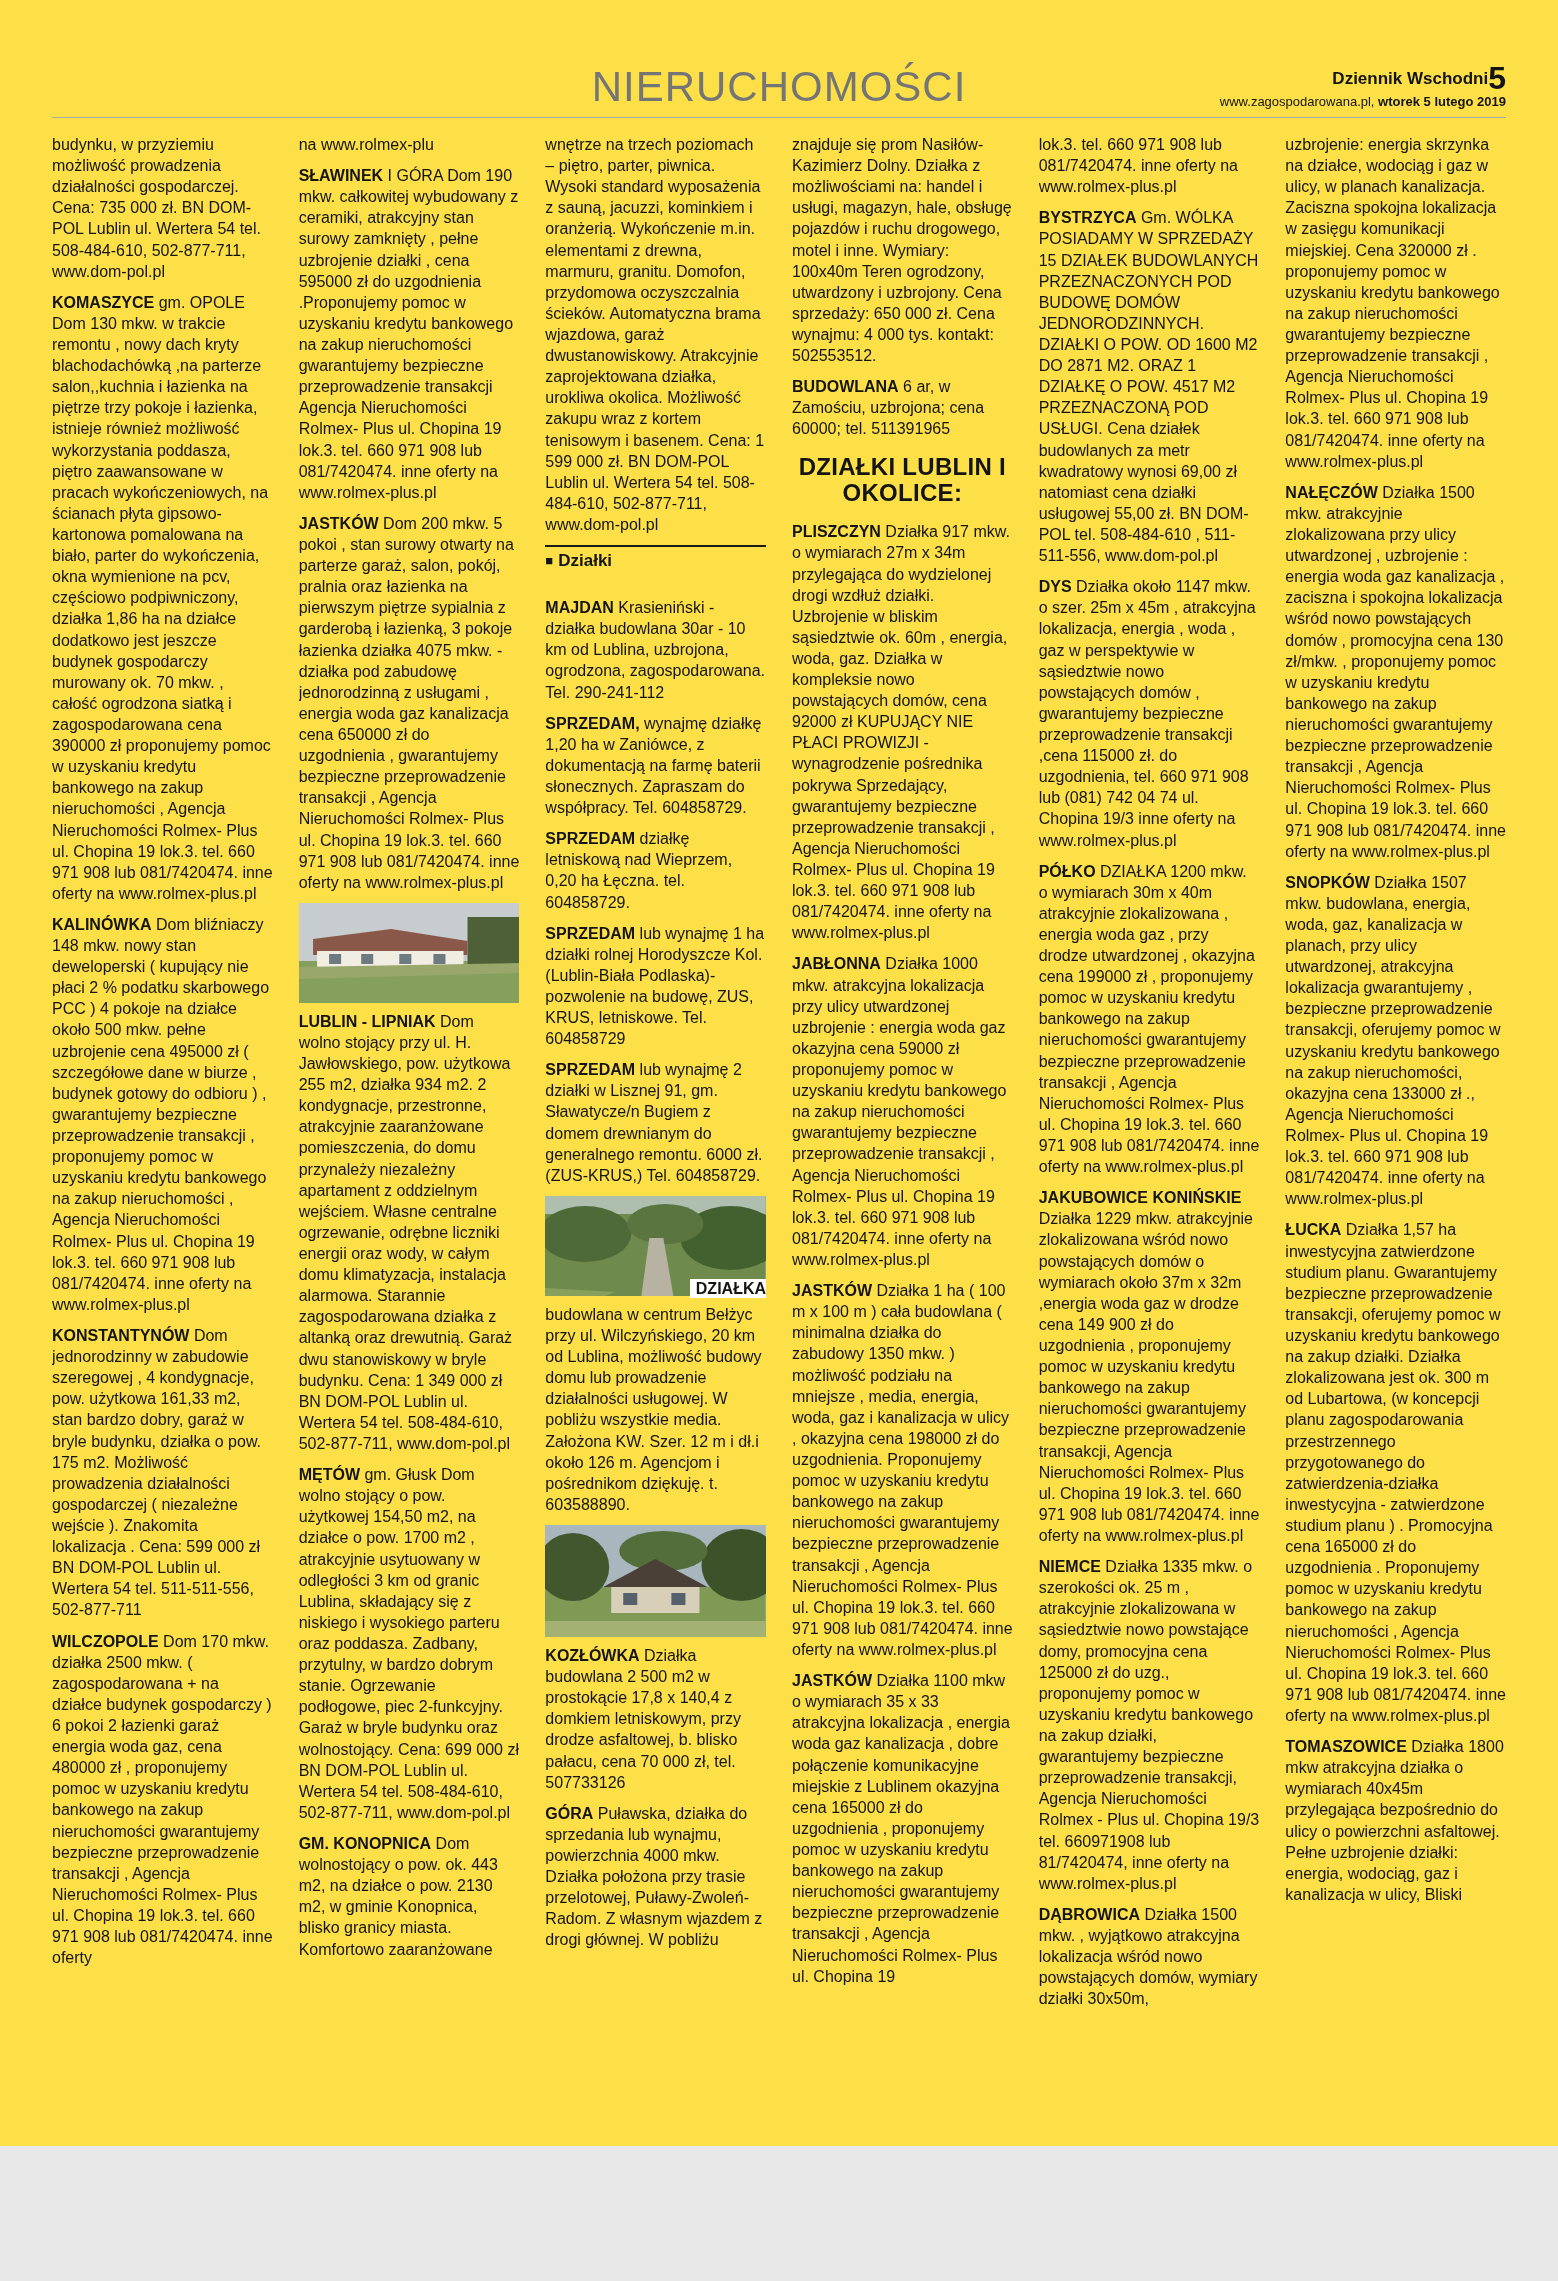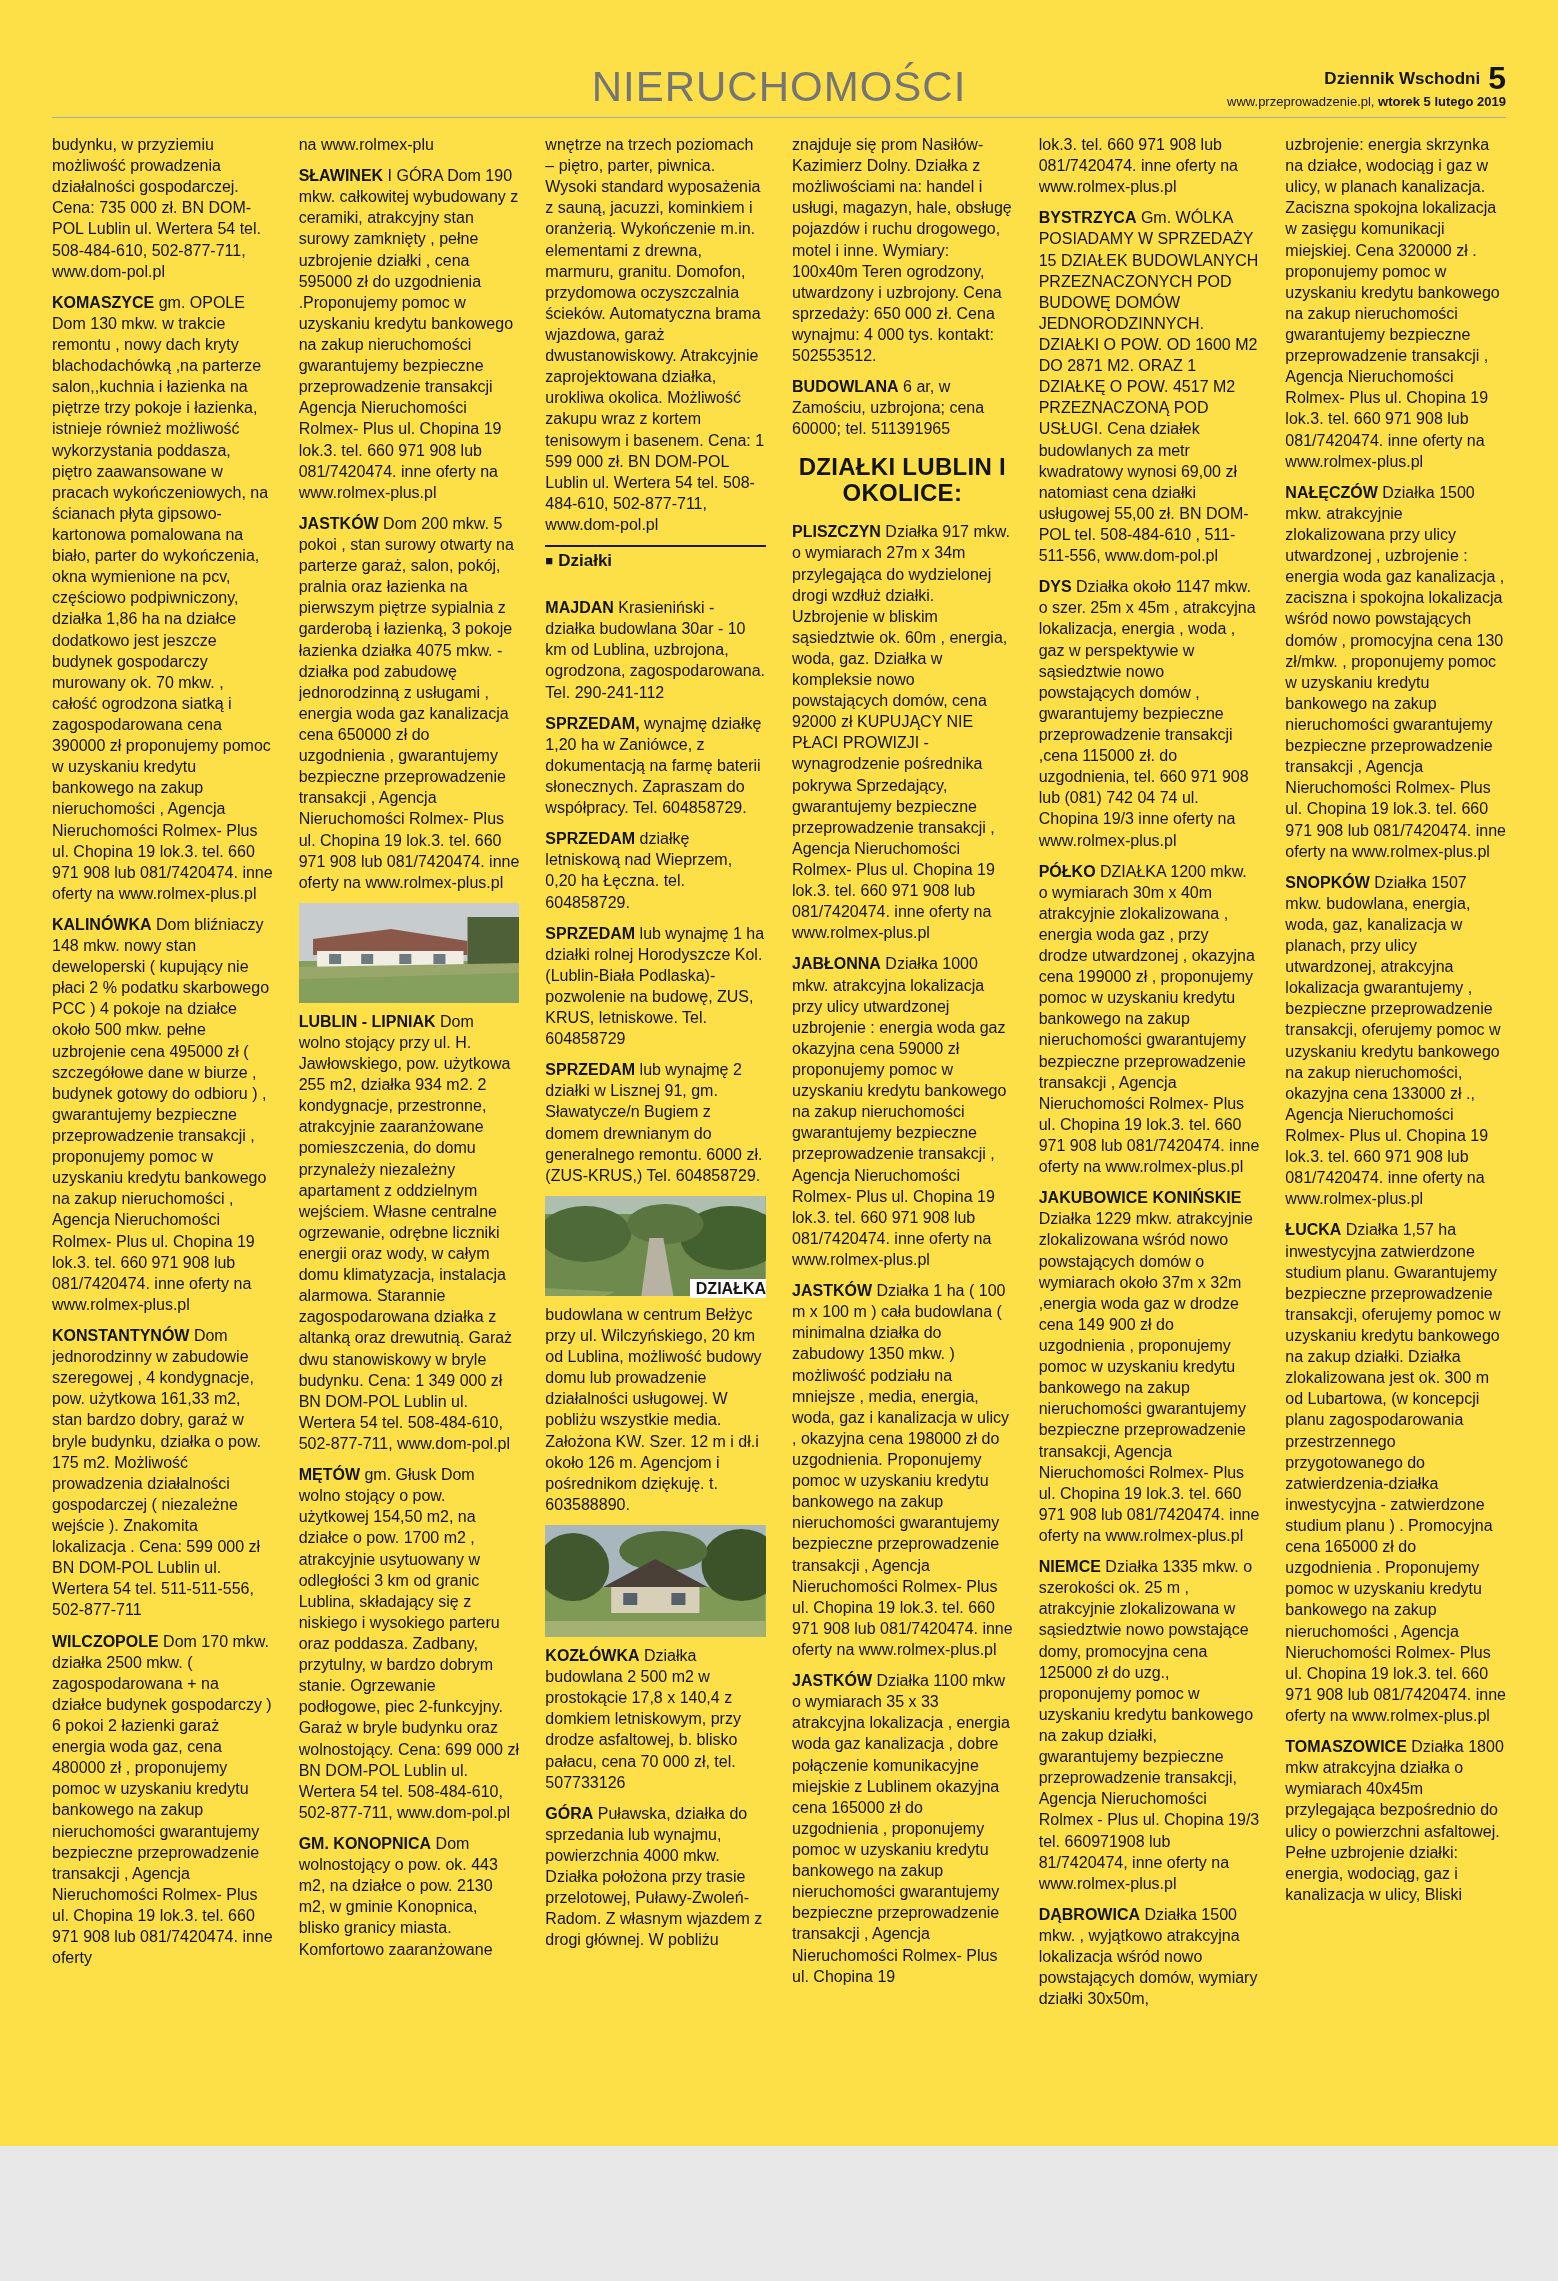--- a/index.html
+++ b/index.html
@@ -11,21 +11,21 @@
   
   .masthead{
     position:relative;height:118px;margin:0 52px;
     border-bottom:1px solid #a9a9a9;box-sizing:border-box;
   }
   .section-title{
     position:absolute;left:0;right:0;bottom:6px;text-align:center;
     font-size:42px;font-weight:400;letter-spacing:1px;color:#757575;margin:0;
   }
   .mast-right{position:absolute;right:0;bottom:8px;text-align:right;line-height:1.1;}
-  .brand-line{display:flex;justify-content:flex-end;align-items:flex-end;gap:8px;}
+  .brand-line{display:flex;justify-content:flex-end;align-items:flex-end;gap:0;}
   .brand{font-weight:bold;font-size:17px;padding-bottom:4px;}
   .page-num{font-weight:bold;font-size:32px;line-height:0.9;}
   .issue-line{font-size:13px;margin-top:2px;}
   .issue-line .date{font-weight:bold;}
   
   .columns{
     display:flex;gap:26px;padding:16px 52px 0;box-sizing:border-box;
     height:2150px;overflow:hidden;
   }
   .col{flex:1 1 0;overflow:hidden;min-width:0;}
@@ -60,21 +60,21 @@
 
 <div class="page">
   <header class="masthead">
     <h1 class="section-title">NIERUCHOMOŚCI</h1>
     <div class="mast-right">
       <div class="brand-line">
         <span class="brand">Dziennik Wschodni</span>
         <span class="page-num">5</span>
       </div>
       <div class="issue-line">
-        <span class="site">www.przeprowadzenie.pl,</span>
+        <span class="site">www.zagospodarowana.pl,</span>
         <span class="date">wtorek 5 lutego 2019</span>
       </div>
     </div>
   </header>
 
   <main id="columns" class="columns">
       <div class="col">
         <p class="ad"><span>budynku, w przyziemiu możliwość prowadzenia działalności gospodarczej. Cena: 735 000 zł. BN DOM-POL Lublin ul. Wertera 54 tel. 508-484-610, 502-877-711, www.dom-pol.pl</span></p>
         <p class="ad"><span class="lead">KOMASZYCE</span><span> gm. OPOLE Dom 130 mkw. w trakcie remontu , nowy dach kryty blachodachówką ,na parterze salon,,kuchnia i łazienka na piętrze trzy pokoje i łazienka, istnieje również możliwość wykorzystania poddasza, piętro zaawansowane w pracach wykończeniowych, na ścianach płyta gipsowo-kartonowa pomalowana na biało, parter do wykończenia, okna wymienione na pcv, częściowo podpiwniczony, działka 1,86 ha na działce dodatkowo jest jeszcze budynek gospodarczy murowany ok. 70 mkw. , całość ogrodzona siatką i zagospodarowana cena 390000 zł proponujemy pomoc w uzyskaniu kredytu bankowego na zakup nieruchomości , Agencja Nieruchomości Rolmex- Plus ul. Chopina 19 lok.3. tel. 660 971 908 lub 081/7420474. inne oferty na www.rolmex-plus.pl</span></p>
         <p class="ad"><span class="lead">KALINÓWKA</span><span> Dom bliźniaczy 148 mkw. nowy stan deweloperski ( kupujący nie płaci 2 % podatku skarbowego PCC ) 4 pokoje na działce około 500 mkw. pełne uzbrojenie cena 495000 zł ( szczegółowe dane w biurze , budynek gotowy do odbioru ) , gwarantujemy bezpieczne przeprowadzenie transakcji , proponujemy pomoc w uzyskaniu kredytu bankowego na zakup nieruchomości , Agencja Nieruchomości Rolmex- Plus ul. Chopina 19 lok.3. tel. 660 971 908 lub 081/7420474. inne oferty na www.rolmex-plus.pl</span></p>

